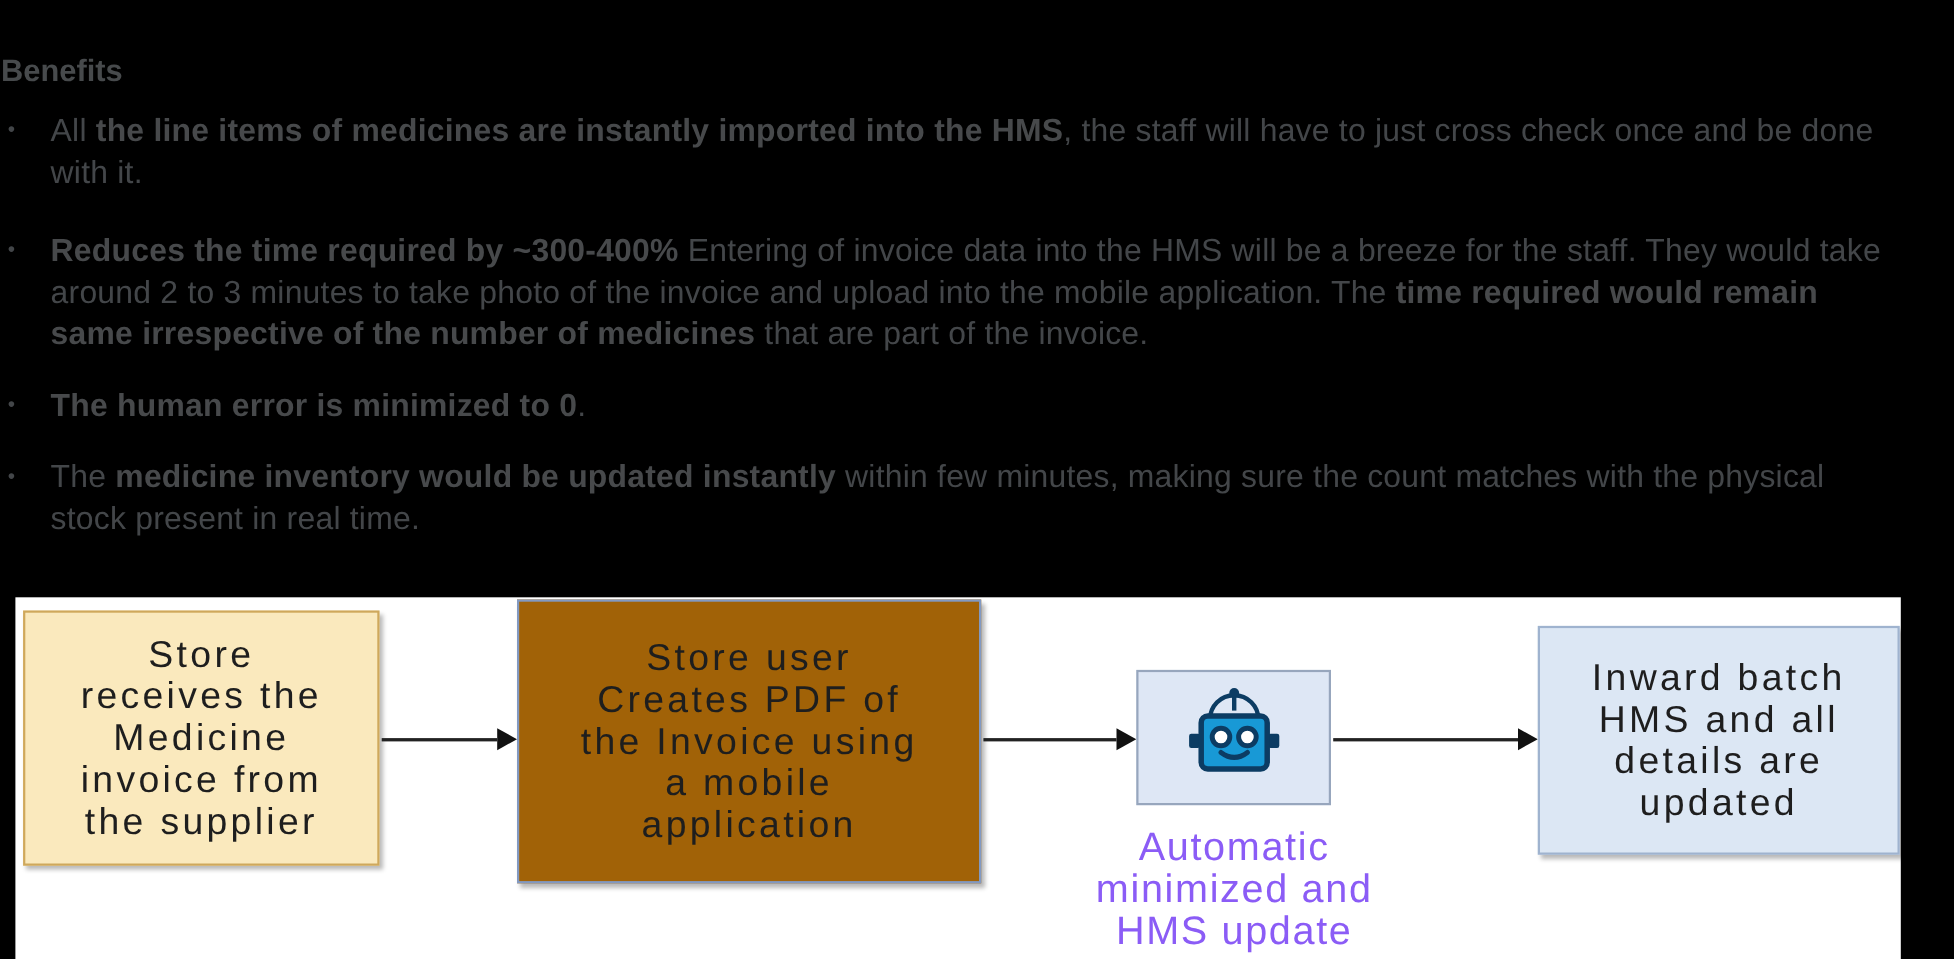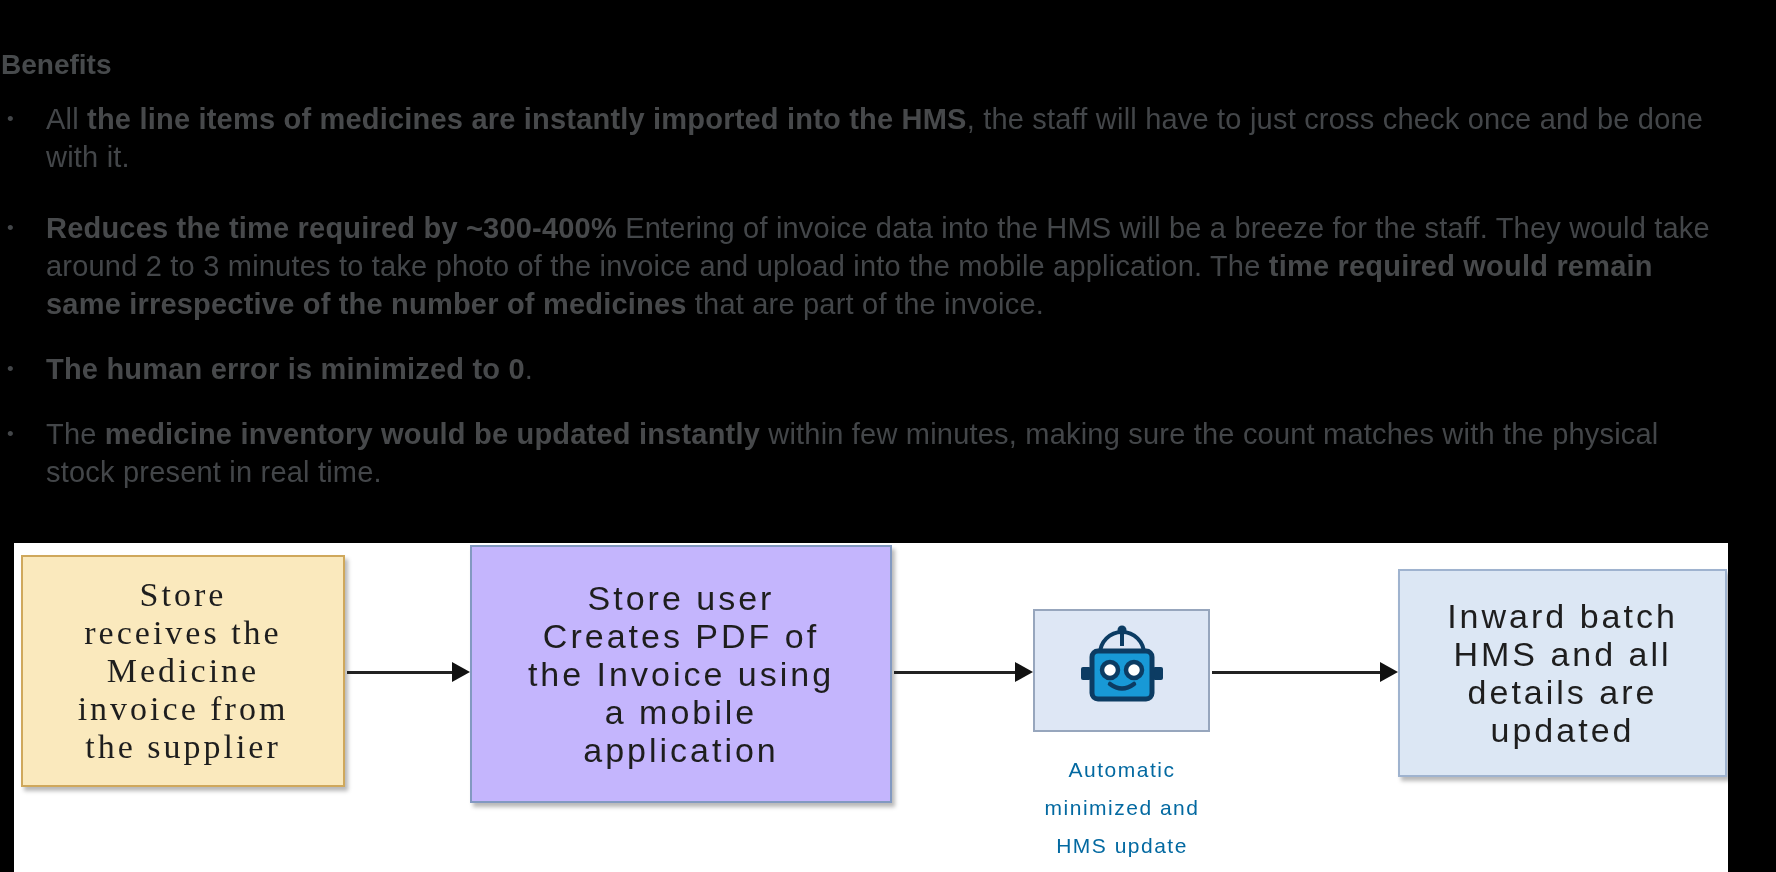--- a/index.html
+++ b/index.html
@@ -16,27 +16,27 @@
   .marker{flex:0 0 39px;padding-left:6px;font-size:19px;line-height:38px;}
   .btext{flex:1;padding-right:10px;letter-spacing:0.2px;}
   .btext .b{font-weight:bold;color:#47494B;}
   
   .diagram{position:absolute;left:14px;top:543px;width:1714px;height:329px;background:#ffffff;}
   .step{
     position:absolute;box-sizing:border-box;text-align:center;
     font-size:34px;line-height:38px;letter-spacing:3px;color:#1E1E1E;
     display:flex;flex-direction:column;justify-content:center;
   }
-  .step1{left:7px;top:12px;width:324px;height:232px;background:#FAE9BD;border:2px solid #CFA85C;box-shadow:3px 4px 4px rgba(0,0,0,0.28);font-family:Liberation Serif, serif;}
-  .step2{left:456px;top:2px;width:422px;height:258px;background:#c4b5fd;border:2px solid #8299C1;box-shadow:3px 4px 4px rgba(0,0,0,0.28);}
+  .step1{left:7px;top:12px;width:324px;height:232px;background:#FAE9BD;border:2px solid #CFA85C;box-shadow:3px 4px 4px rgba(0,0,0,0.28);}
+  .step2{left:456px;top:2px;width:422px;height:258px;background:#a16207;border:2px solid #8299C1;box-shadow:3px 4px 4px rgba(0,0,0,0.28);}
   .step3{left:1019px;top:66px;width:177px;height:123px;background:#DEE7F5;border:2px solid #97A6BD;align-items:center;}
   .step4{left:1384px;top:26px;width:329px;height:208px;background:#DCE7F4;border:2px solid #9FB3CF;box-shadow:3px 4px 4px rgba(0,0,0,0.28);}
   .caption{
     position:absolute;left:943px;top:208px;width:330px;text-align:center;
-    font-size:21px;line-height:38px;letter-spacing:1.5px;color:#0369a1;
+    font-size:36px;line-height:38px;letter-spacing:1.5px;color:#8b5cf6;
   }
   .arrow{position:absolute;top:128px;height:3px;background:#222;}
   .a1{left:333px;width:105px;}
   .a2{left:880px;width:121px;}
   .a3{left:1198px;width:168px;}
   .ahead{
     position:absolute;top:119px;width:0;height:0;
     border-top:10px solid transparent;border-bottom:10px solid transparent;
     border-left:18px solid #111;
   }

